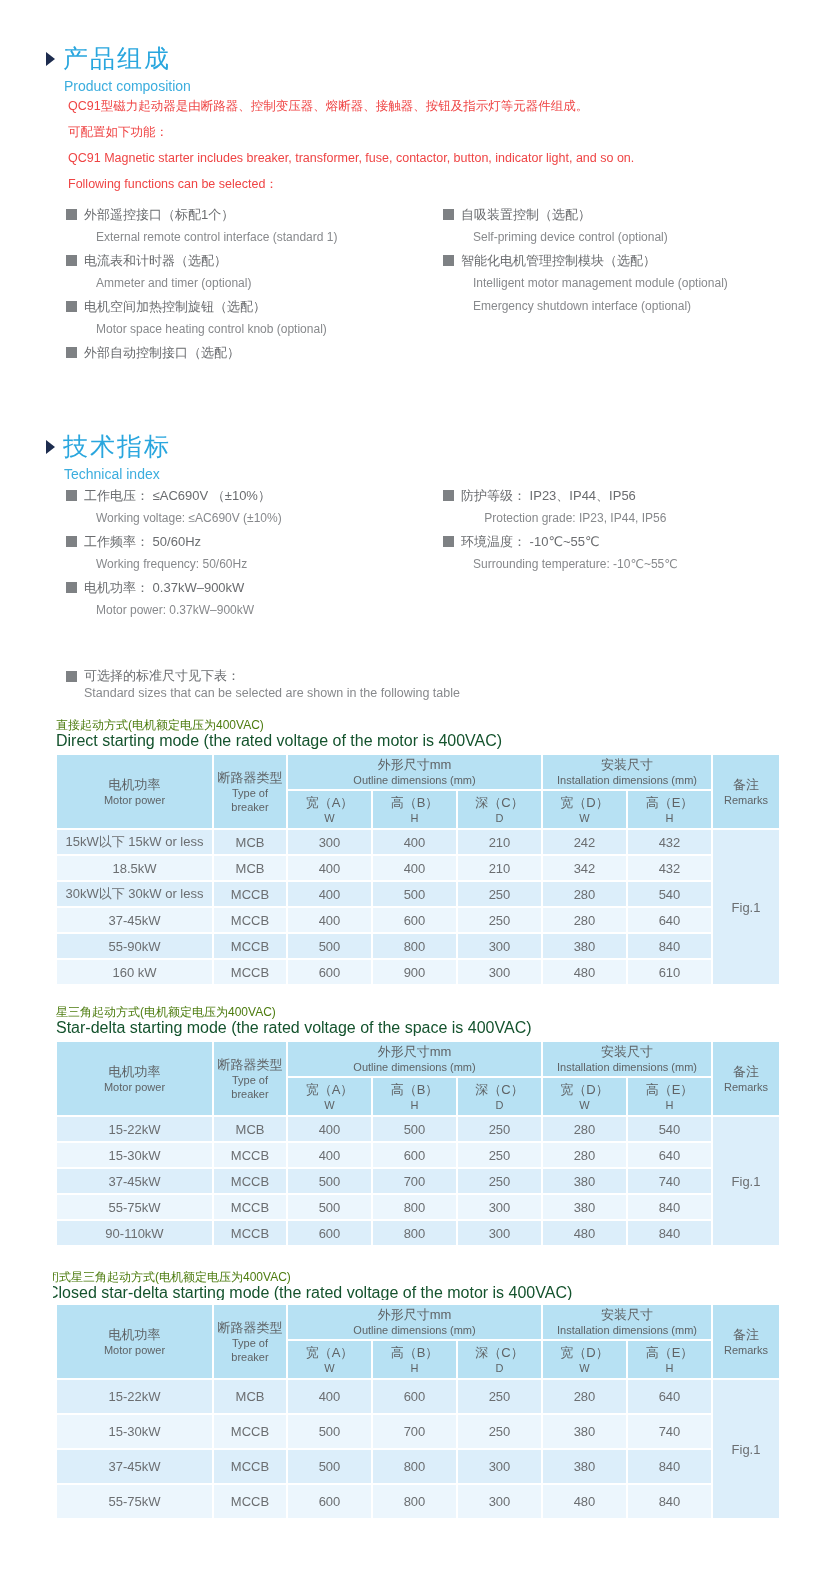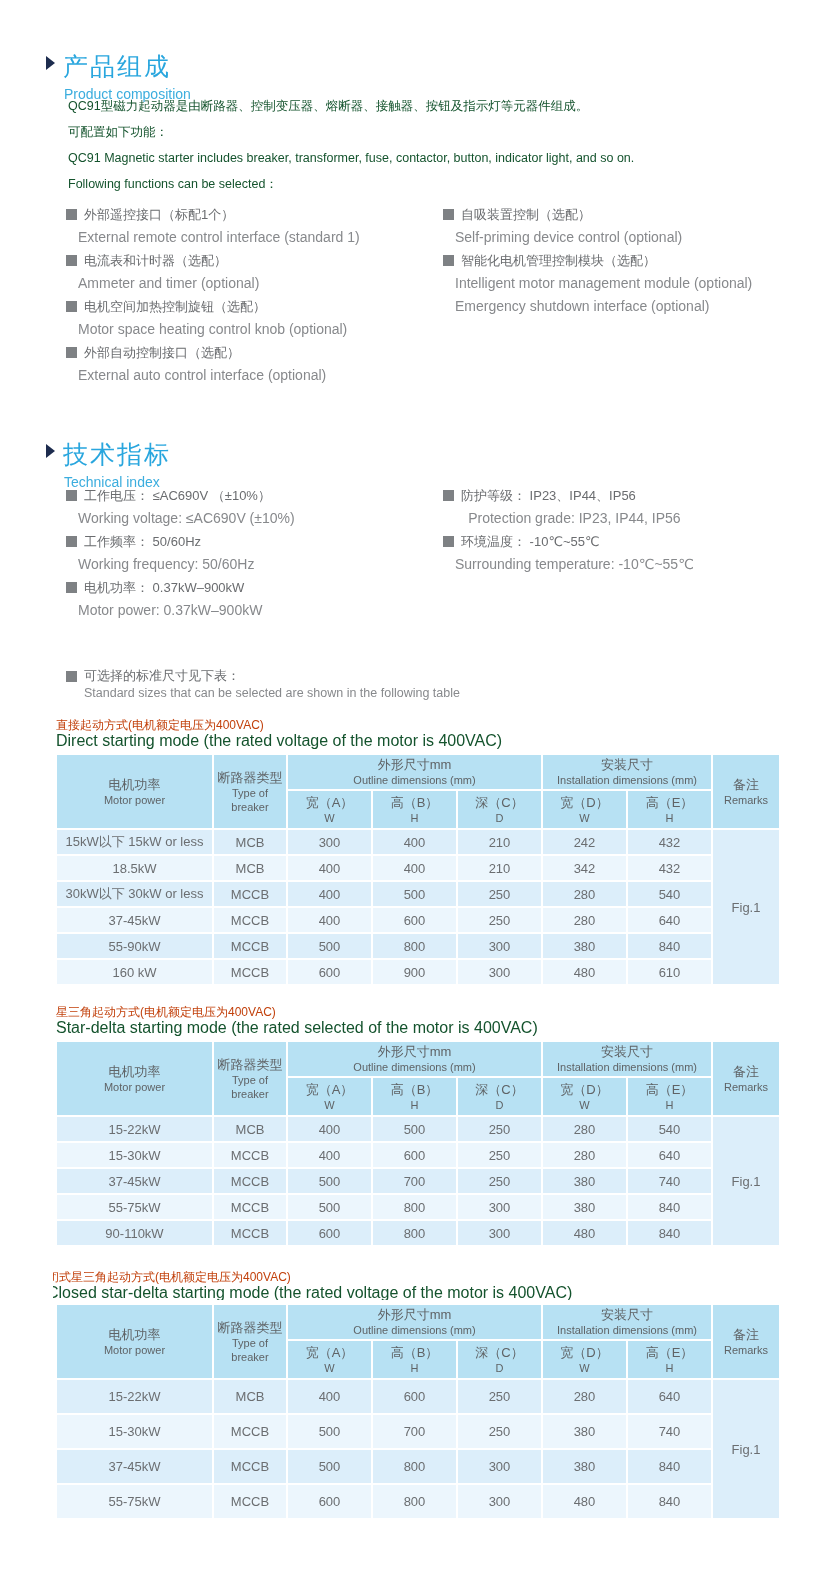--- a/index.html
+++ b/index.html
@@ -10,38 +10,38 @@
     color:#6e7073;
   }
   .abs { position:absolute; }
 
   
   .sec-head .line1 { display:flex; align-items:center; }
   .arrow {
     width:0; height:0; display:inline-block; margin-right:8px;
     border-left:9px solid #1d2c4e; border-top:7px solid transparent; border-bottom:7px solid transparent;
   }
-  .sec-head .zh { color:#29a6de; font-size:25px; letter-spacing:2px;margin-top:8px; }
+  .sec-head .zh { color:#29a6de; font-size:25px; letter-spacing:2px; }
   .sec-head .en { color:#3badde; font-size:14px; margin-left:18px; margin-top:3px; }
 
   
-  .paras div { font-size:12.5px; line-height:26px; color:#14532d; white-space:nowrap; }
+  .paras div { font-size:12.5px; line-height:26px; color:#ef4444; white-space:nowrap; }
 
   
   .feat { }
   .feat .zh { font-size:13px; line-height:23px; color:#6a6c6f; display:flex; align-items:center; white-space:nowrap; }
   .sq { width:11px; height:11px; background:#7e8184; display:inline-block; margin-right:7px; flex:0 0 auto; }
-  .feat .en { font-size:14px; line-height:23px; color:#87898c; margin-left:12px; white-space:nowrap; }
+  .feat .en { font-size:12px; line-height:23px; color:#87898c; margin-left:30px; white-space:nowrap; }
 
   
   .note .zh { font-size:13px; line-height:17px; color:#6a6c6f; display:flex; align-items:center; white-space:nowrap;font-family:Liberation Mono, monospace; }
   .note .en { font-size:12.5px; line-height:17px; color:#87898c; margin-left:18px; white-space:nowrap; }
 
   
-  .tbl-title .zh { font-size:12px; line-height:15px; color:#c2410c; white-space:nowrap; }
+  .tbl-title .zh { font-size:12px; line-height:15px; color:#4d7c0f; white-space:nowrap; }
   .tbl-title .en { font-size:16px; line-height:15px; color:#14532d; white-space:nowrap; }
   .clipwrap { overflow:hidden; }
   .clipwrap .clip-inner { margin-left:-6px; }
 
   
   table.spec { border-collapse:separate; border-spacing:2px; table-layout:fixed; width:712px; }
   table.spec th {
     background:#b7e1f3; font-weight:normal; color:#5f6366;
     text-align:center; vertical-align:middle; padding:1px 0;
   }
@@ -97,21 +97,20 @@
         <span class="sq"></span>
         <span>电机空间加热控制旋钮（选配）</span>
       </div>
     <div class="en">Motor space heating control knob (optional)</div>
   </div>
   <div class="feat">
     <div class="zh">
         <span class="sq"></span>
         <span>外部自动控制接口（选配）</span>
       </div>
-    <div class="en">External auto control interface (optional)</div>
   </div>
 </div>
 
 <div class="abs" style="left:443px; top:203px;">
   <div class="feat">
     <div class="zh">
         <span class="sq"></span>
         <span>自吸装置控制（选配）</span>
       </div>
     <div class="en">Self-priming device control (optional)</div>
@@ -301,21 +300,21 @@
         <td>900</td>
         <td>300</td>
         <td>480</td>
         <td>610</td>
       </tr>
     </tbody>
 </table>
 
 <div class="abs tbl-title" style="left:56px; top:1005px;">
   <div class="zh">星三角起动方式(电机额定电压为400VAC)</div>
-  <div class="en">Star-delta starting mode (the rated selected of the motor is 400VAC)</div>
+  <div class="en">Star-delta starting mode (the rated voltage of the space is 400VAC)</div>
 </div>
 
 <table class="abs spec t-sm" style="left:55px; top:1040px;">
   <colgroup>
     <col style="width:155px">
       <col style="width:72px">
     <col style="width:83px">
       <col style="width:83px">
       <col style="width:83px">
     <col style="width:83px">

